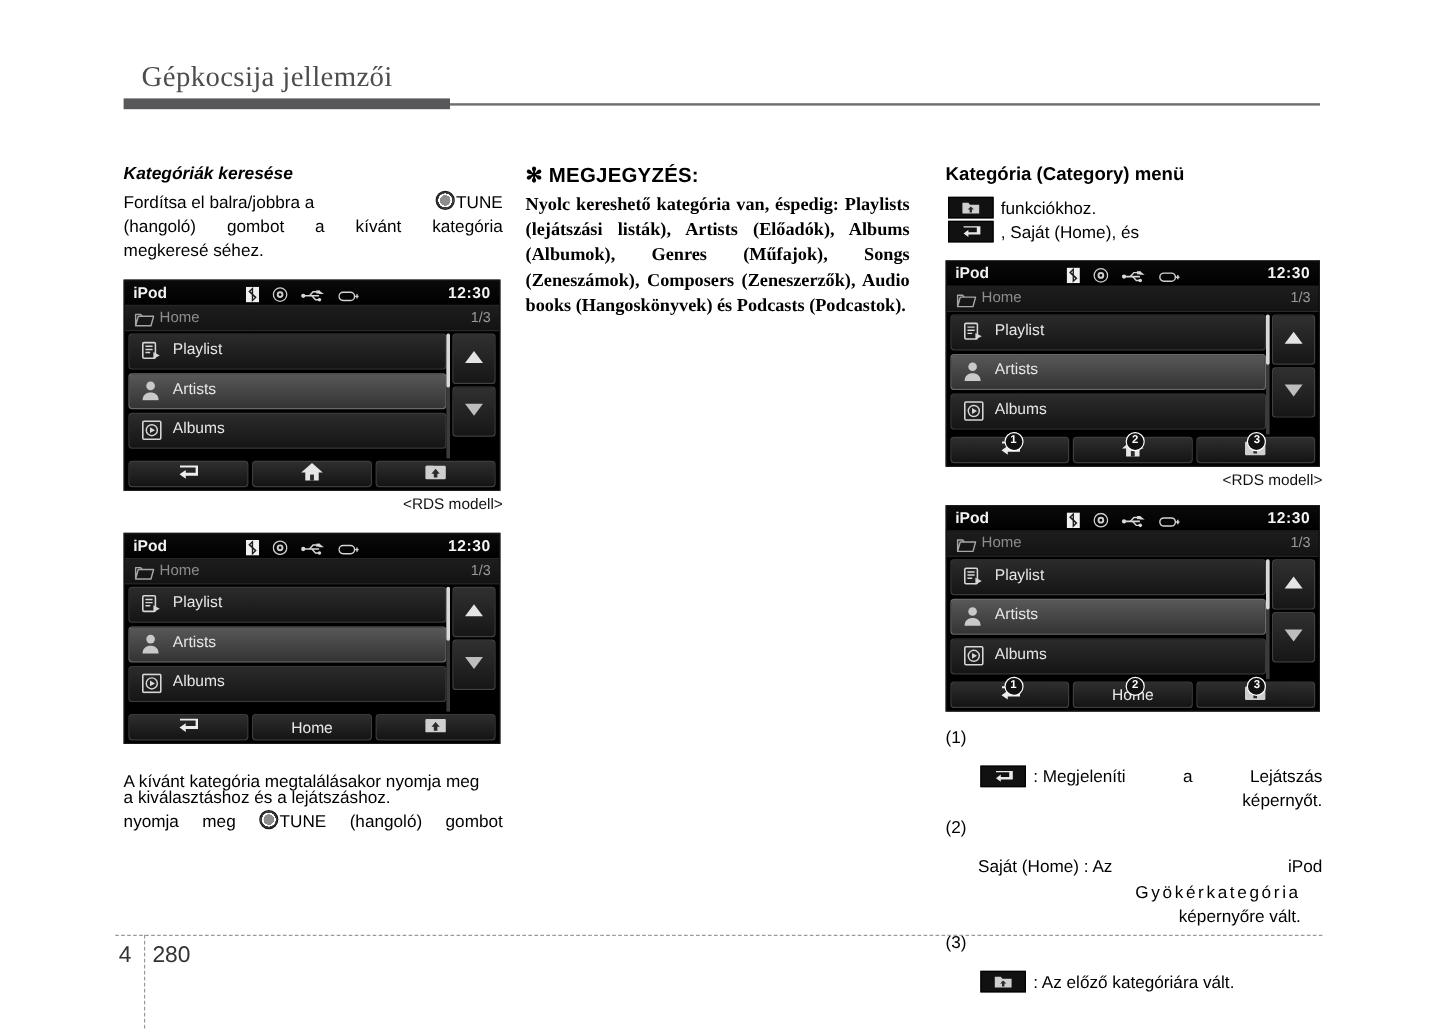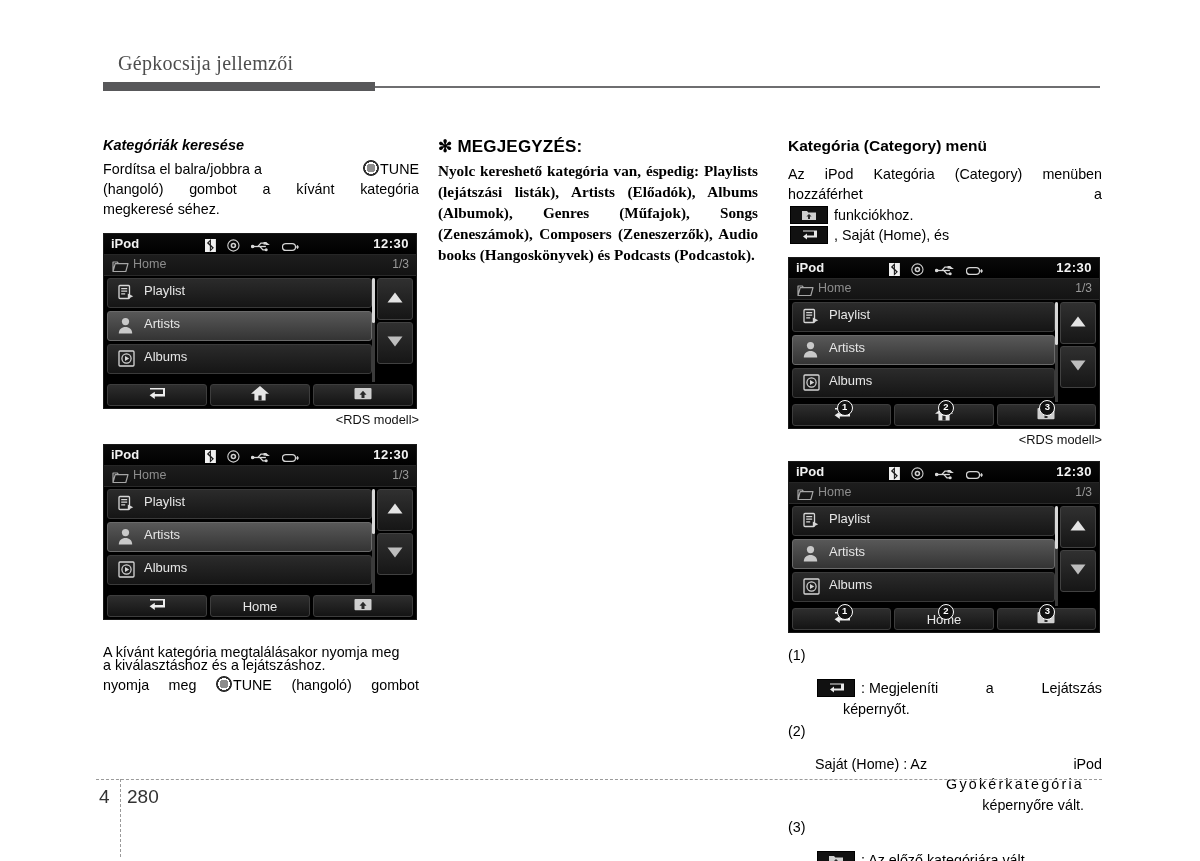--- a/index.html
+++ b/index.html
@@ -7,21 +7,21 @@
     width:1200px;height:861px;background:#ffffff;
     font-family:"Liberation Sans", sans-serif;
     color:#000;position:relative;overflow:hidden;
   }
   .page{position:absolute;inset:0;}
 
   
   .hdr-title{
     position:absolute;left:118px;top:52px;
     font-family:"Liberation Serif", serif;
-    font-size:20px;color:#4d4d4d;letter-spacing:.3px;
+    font-size:24px;color:#4d4d4d;letter-spacing:.3px;
   }
   .hdr-bar-thick{
     position:absolute;left:103px;top:82px;width:272px;height:9px;
     background:#58585a;
   }
   .hdr-bar-thin{
     position:absolute;left:375px;top:86px;width:725px;height:2px;
     background:#6e6e70;
   }
 
@@ -408,21 +408,20 @@
       <span>✻</span>
       <span>MEGJEGYZÉS:</span>
     </div>
     <p class="note-body">Nyolc kereshető kategória van, éspedig: Playlists (lejátszási listák), Artists (Előadók), Albums (Albumok), Genres (Műfajok), Songs (Zeneszámok), Composers (Zeneszerzők), Audio books (Hangoskönyvek) és Podcasts (Podcastok).</p>
   </div>
 
   <div class="col col3">
     <div class="sec-head">Kategória (Category) menü</div>
 
     <p class="body-just">
-      <span style="display:block;text-align:justify;text-align-last:justify;">Az iPod Kategória (Category) menüben hozzáférhet a</span>
       <span style="display:block;">
         <span class="chip">
           <svg width="16" height="12" viewBox="0 0 16 12">
               <path d="M1 2h5l1.3 1.6H15V11H1z" fill="#cfcfcf"></path>
               <path d="M8 5l2.6 2.6H9V10H7V7.6H5.4z" fill="#2a2a2a"></path>
             </svg>
         </span>
         <span>funkciókhoz.</span>
       </span>
       <span style="display:block;">
@@ -645,21 +644,21 @@
               <span class="chip">
                 <svg width="20" height="11" viewBox="0 0 20 11">
                     <path d="M4 2h11v4h-7v-2l-4 3 4 3v-2h10V1H4z" fill="#e9e9e9"></path>
                   </svg>
               </span>
               <span>: Megjeleníti</span>
             </span>
             <span>a</span>
             <span>Lejátszás</span>
           </span>
-          <div style="padding-left:28px;">képernyőt.</div>
+          <div style="padding-left:28px;text-align:right;">képernyőt.</div>
         </div>
       </div>
 
       <div class="li">
         <div class="num">(2)</div>
         <div class="txt">
           <span class="j">
             <span>Saját (Home) : Az</span>
             <span>iPod</span>
           </span>

